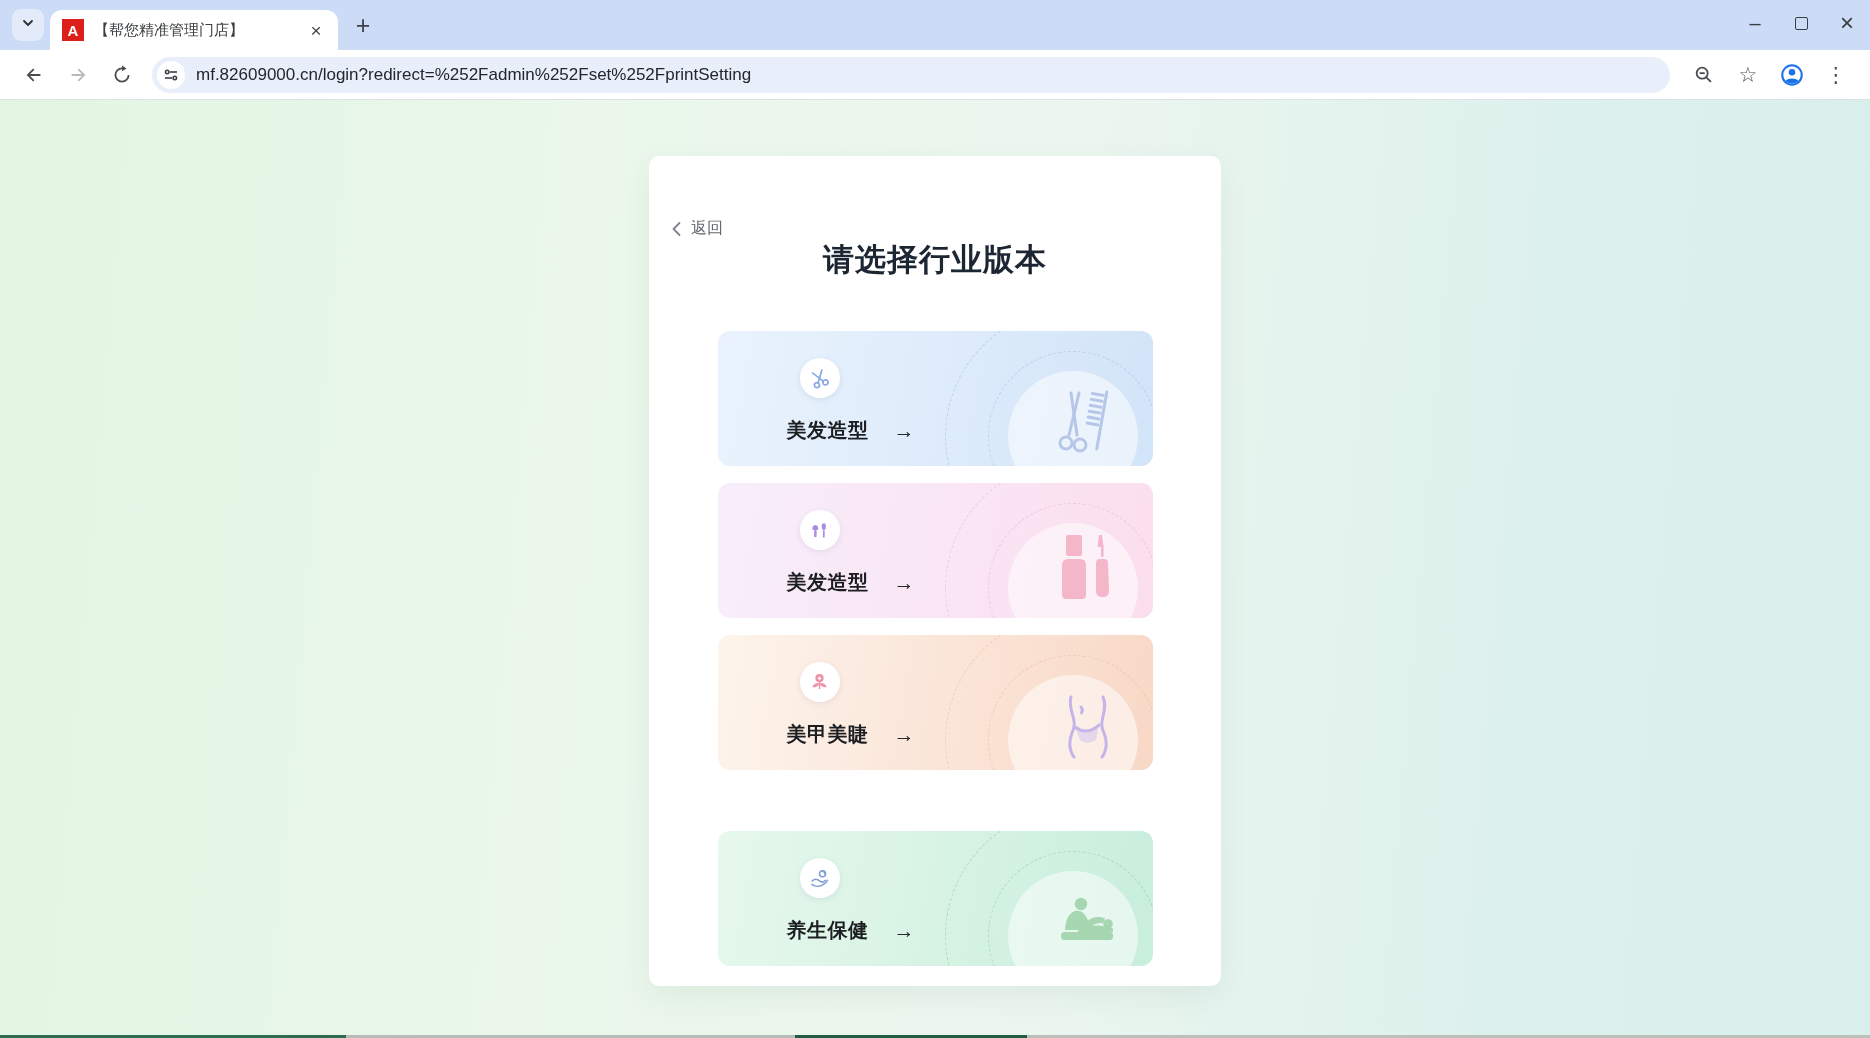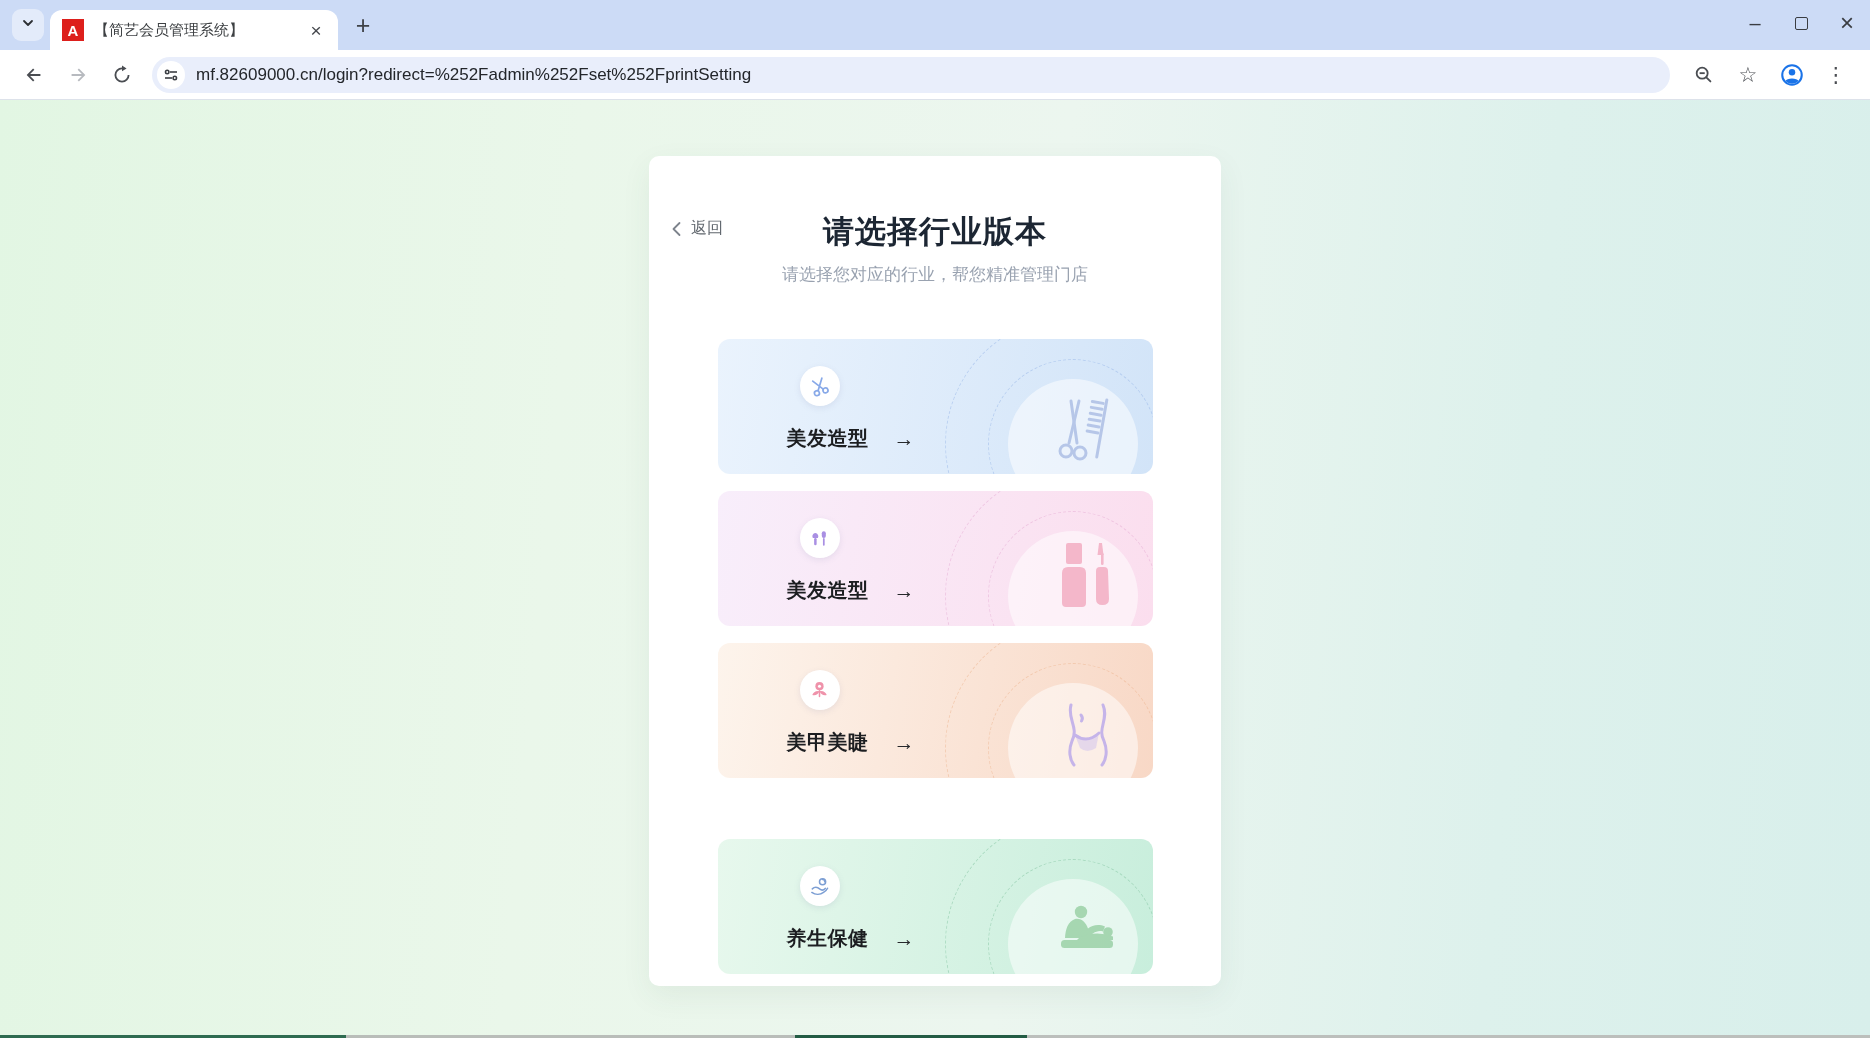--- a/index.html
+++ b/index.html
@@ -37,21 +37,21 @@
                    justify-content:center; margin-right:11px; flex:0 0 auto; cursor:pointer; }
   .url-text { font-size:17px; color:#23262b; white-space:nowrap; overflow:hidden; }
   .glyph-icon { font-size:21px; color:#4a4d52; line-height:1; }
 
   
   .content { height:935px; background:linear-gradient(95deg,#e2f6e3 0%,#eaf7ea 30%,#ecf6ef 55%,#ddf1ec 80%,#d8efeb 100%); overflow:hidden; }
   .panel { width:572px; height:830px; background:#fff; border-radius:10px; margin:56px auto 0;
            position:relative; box-shadow:0 10px 30px rgba(60,90,70,.07); }
   .back-link { position:absolute; left:22px; top:62px; display:flex; align-items:center; gap:9px;
                color:#62686f; font-size:16px; cursor:pointer; }
-  .page-title { padding-top:58px; text-align:center; font-size:31px; font-weight:600; color:#1c2633;
+  .page-title { padding-top:86px; text-align:center; font-size:31px; font-weight:600; color:#1c2633;
                 line-height:36px; letter-spacing:1px; }
   .page-subtitle { margin-top:14px; text-align:center; font-size:17px; color:#99a2b0; line-height:22px; }
   .cards { width:435px; margin:53px auto 0; display:flex; flex-direction:column; gap:17px; }
 
   .ind-card { height:135px; border-radius:12px; position:relative; overflow:hidden; cursor:pointer;
               padding:27px 0 0 69px; }
   .badge { width:40px; height:40px; border-radius:50%; background:#fff; display:flex; align-items:center;
            justify-content:center; margin-left:13px; position:relative; z-index:3;
            box-shadow:0 2px 6px rgba(110,120,160,.14); }
   .label-row { margin-top:19px; display:flex; align-items:center; position:relative; z-index:3; }
@@ -84,21 +84,21 @@
   <div class="titlebar">
     <div class="tab-search">
       <span>
         <svg width="14" height="14" viewBox="0 0 14 14">
             <path d="M3 5 L7 9 L11 5" fill="none" stroke="#2c2f33" stroke-width="1.8" stroke-linecap="round" stroke-linejoin="round"></path>
           </svg>
       </span>
     </div>
     <div class="tab">
       <span class="favicon" style="background: rgb(221, 31, 28);">A</span>
-      <span class="tab-title">【简艺会员管理系统】</span>
+      <span class="tab-title">【帮您精准管理门店】</span>
       <span class="tab-close">×</span>
     </div>
     <div class="new-tab">+</div>
     <div class="win-controls">
       <div class="win-btn">
           <span class="min-glyph">–</span>
         </div>
       <div class="win-btn">
           <span class="max-box"></span>
         </div>
@@ -164,21 +164,20 @@
     <div class="panel">
 
       <div class="back-link">
         <svg width="11" height="16" viewBox="0 0 11 16">
             <path d="M8.5 2 L2.5 8 L8.5 14" fill="none" stroke="#7d838c" stroke-width="1.8" stroke-linecap="round" stroke-linejoin="round"></path>
           </svg>
         <span>返回</span>
       </div>
 
       <div class="page-title">请选择行业版本</div>
-      <div class="page-subtitle">请选择您对应的行业，帮您精准管理门店</div>
 
       <div class="cards">
 
         <div class="ind-card ind-0" style="background: linear-gradient(100deg, rgb(234, 243, 253), rgb(210, 228, 248));">
           <div class="dash dash2"></div>
           <div class="dash dash1"></div>
           <div class="blob"></div>
           <svg class="illus illus-0" width="56" height="72" viewBox="0 0 56 72">
             <g stroke="#a9bce4" fill="none" stroke-width="3" stroke-linecap="round">
               <path d="M22 6 L12 48"></path>

